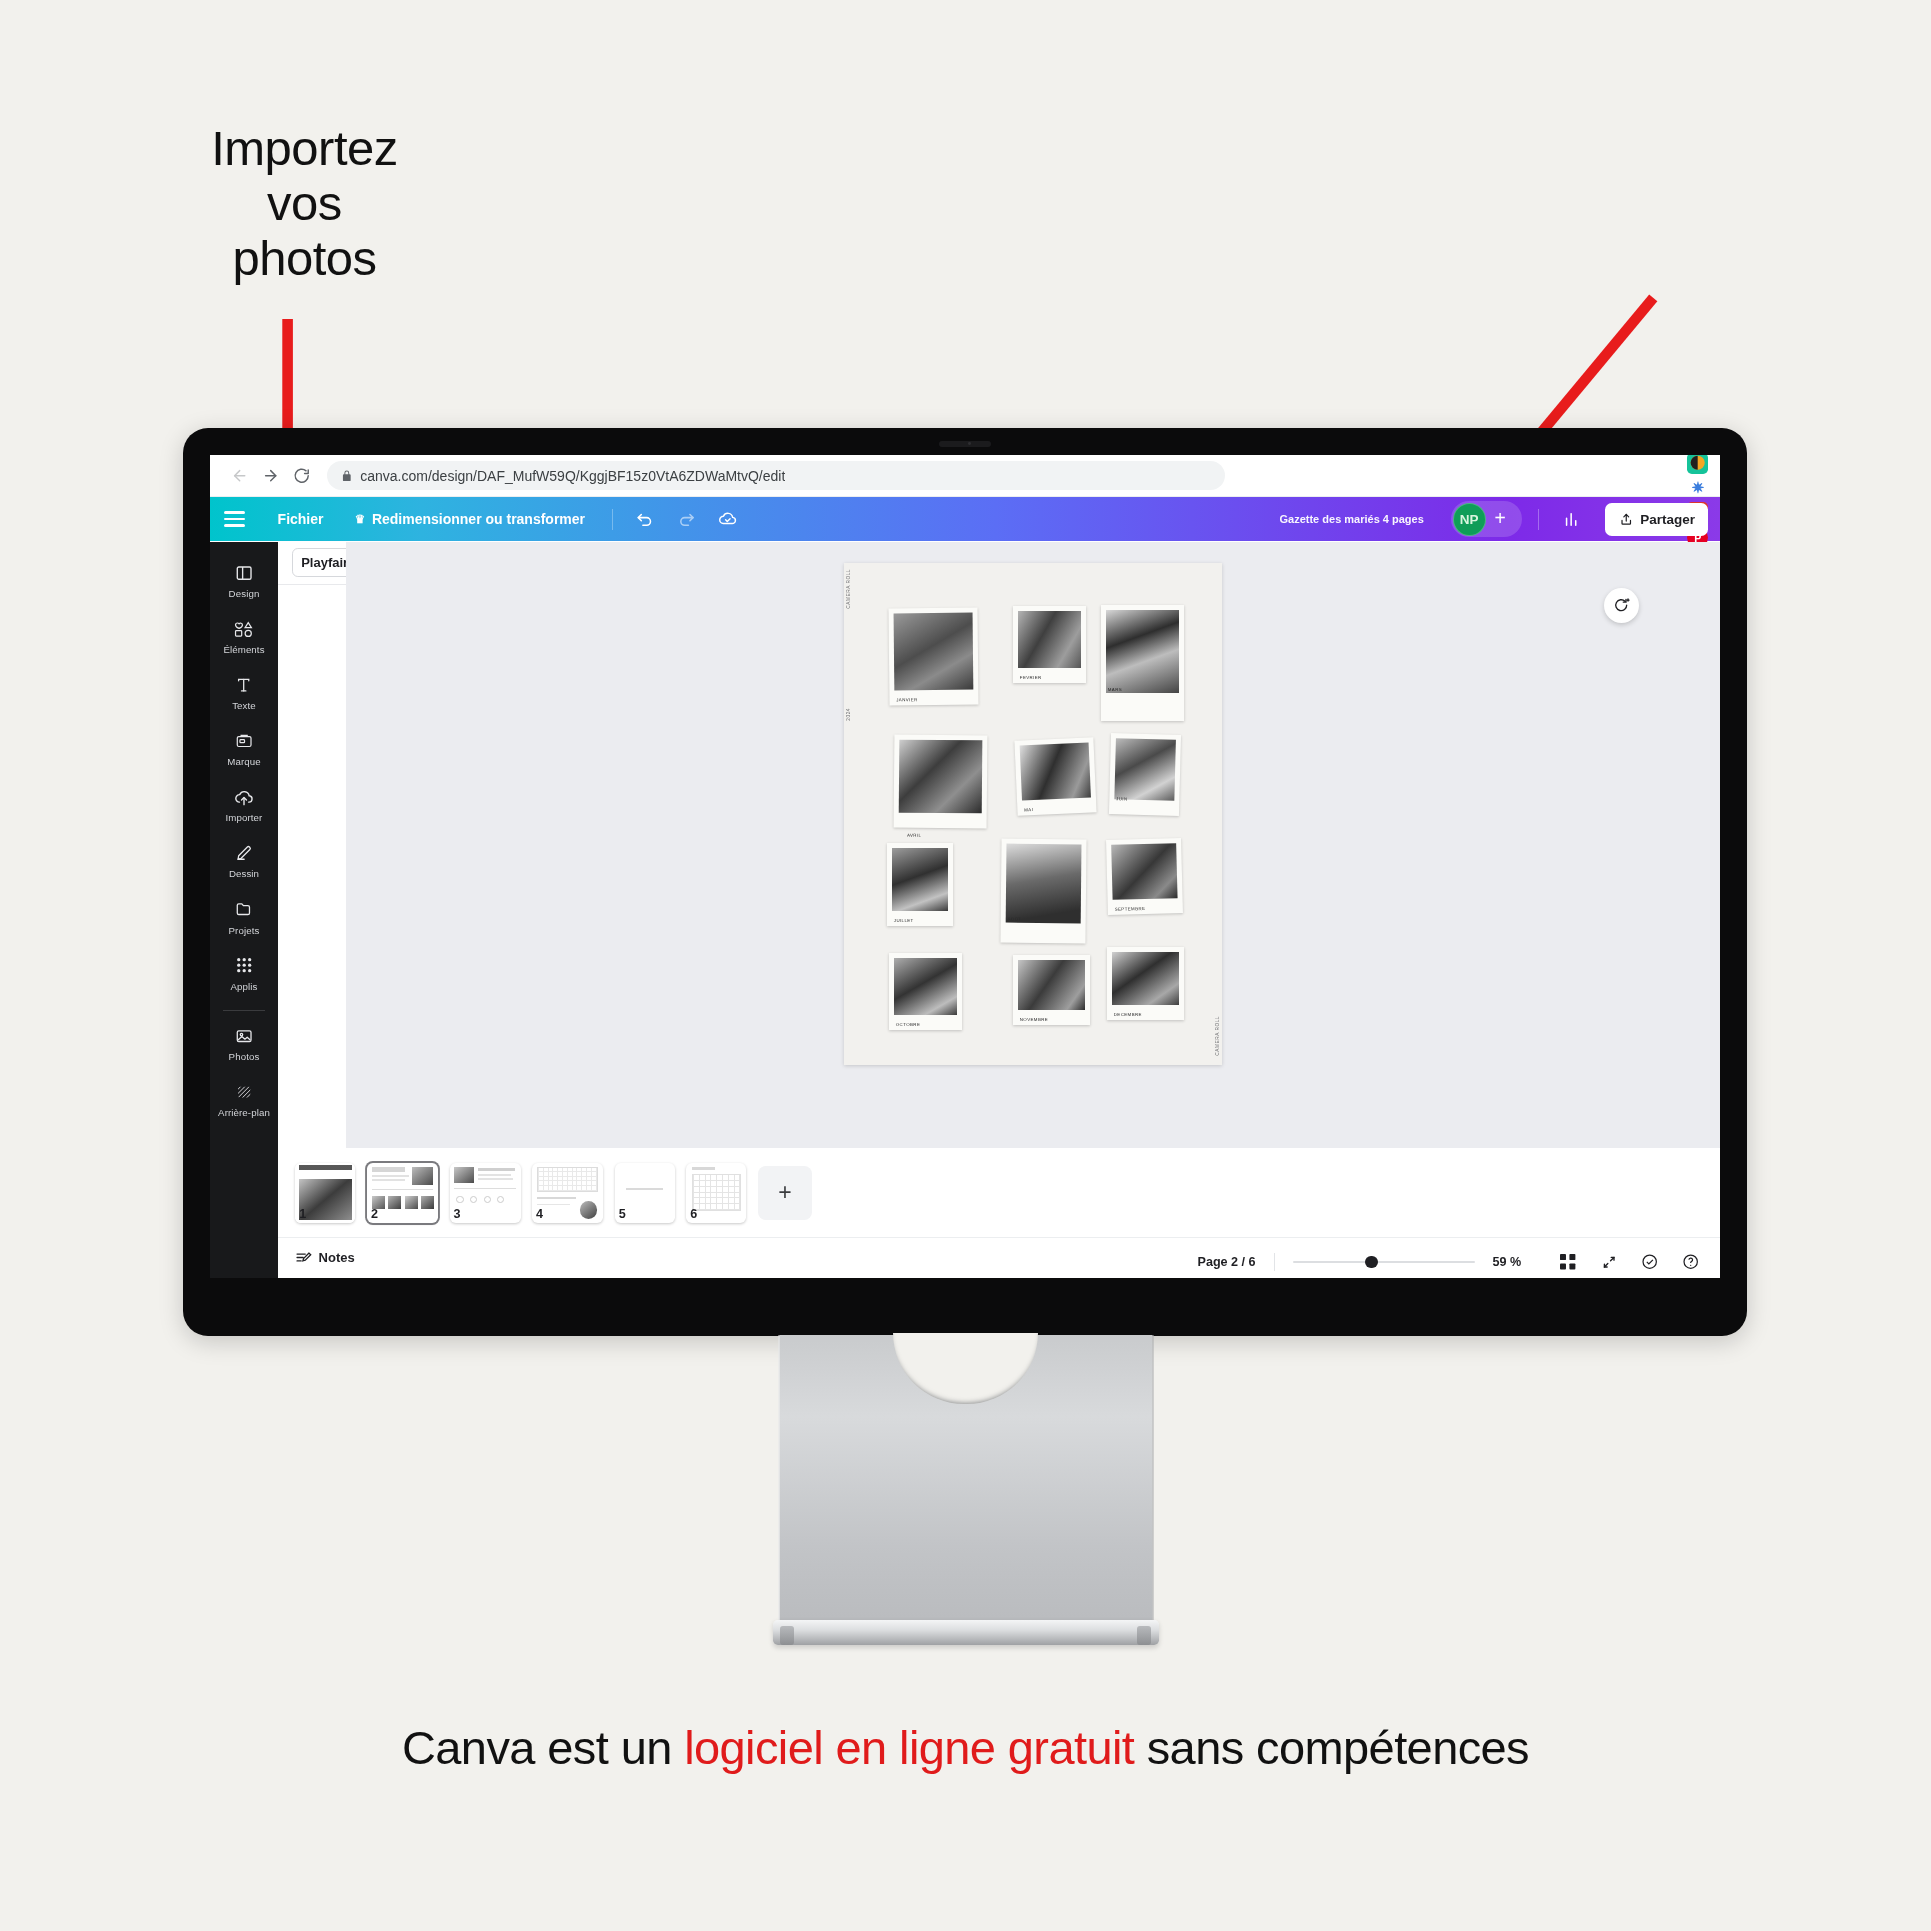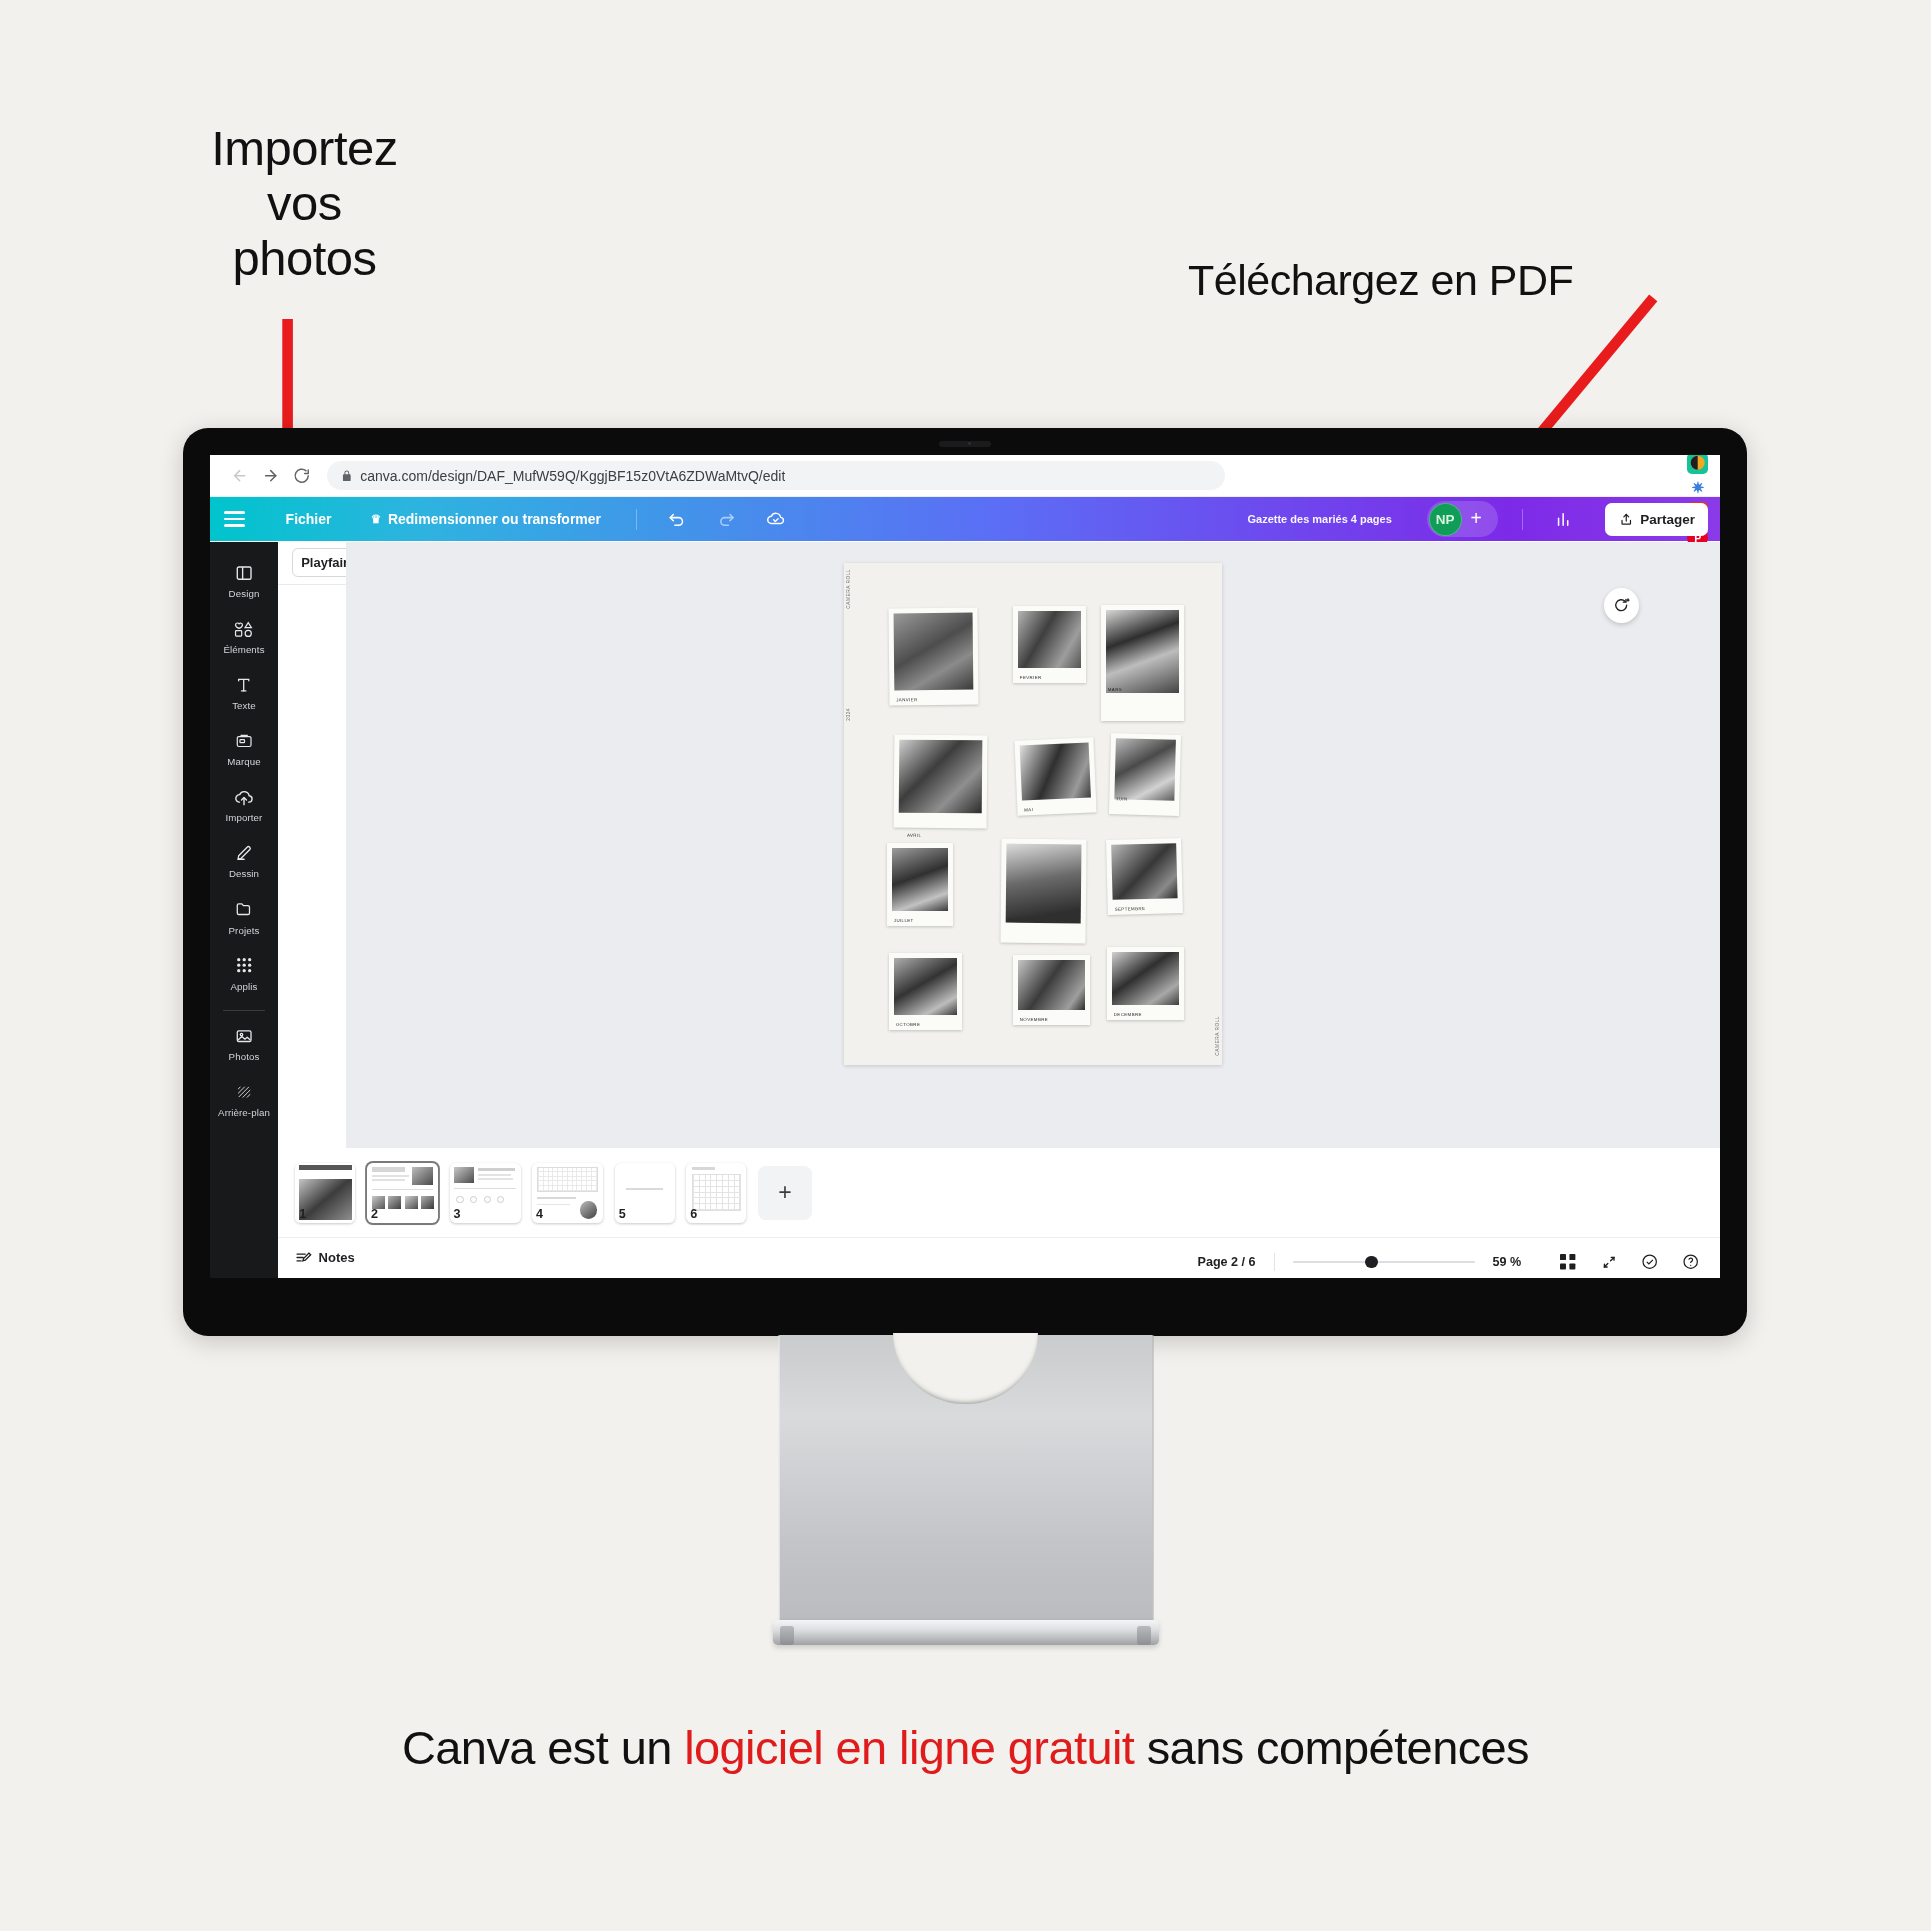--- a/index.html
+++ b/index.html
@@ -103,21 +103,21 @@
   #ext-icons { display: flex; align-items: center; gap: 3.9px; margin-left: auto; flex-direction: column; }
   .ext { width: 21px; height: 21px; border-radius: 4.8px; flex: none;
          display:flex; align-items:center; justify-content:center;
          font-size: 10.6px; color:#fff; font-weight:700;}
   .ext.plain { background: transparent; color:#5f6368;}
 
   
   #canva-top {
     height: 44px;
     background: linear-gradient(90deg,#00c4cc 0%, #2eb3e0 14%, #5b6ef5 52%, #7d2ae8 86%, #8b3ae8 100%);
-    display: flex; align-items: center; padding: 0 11.6px 0 13.5px; gap: 16px;
+    display: flex; align-items: center; padding: 0 11.6px 0 13.5px; gap: 8px;
     color: #fff;
   }
   .ct-btn { display:flex; align-items:center; gap:6.8px; height: 31px; padding: 0 11.6px;
             border-radius: 6.8px; font-size: 14px; font-weight: 700; color:#fff; white-space: nowrap;}
   #hamburger { width: 21px; height: 15.4px; display:flex; flex-direction:column; justify-content: space-between; margin-right: 13.5px;}
   #hamburger span { display:block; height:2.3px; background:#fff; border-radius:1.9px;}
   .ct-sep { width: 1px; height: 21px; background: rgba(255,255,255,.3); margin: 0 7.7px;}
   .ct-icobtn { width: 33px; height: 33px; border-radius: 7.7px; display:flex;align-items:center;justify-content:center;}
   #doc-title { font-size: 11px; font-weight: 700; color: #ffffff; opacity:.95; margin-left:auto; margin-right: 19px; white-space: nowrap;}
   #avatar-grp { display:flex; align-items:center; gap: 1.9px; background: rgba(255,255,255,.16); border-radius: 21px; padding: 1.9px 9.7px 1.9px 1.9px;}
@@ -219,23 +219,20 @@
     <div style="white-space:pre-line">Importez
 vos
 photos</div>
   </div>
 
   <svg class="arrow-svg" style="left:246px; top:319px;" width="116" height="579" viewBox="0 0 120 600">
     <line x1="43" y1="0" x2="43" y2="545" stroke="#e81c1c" stroke-width="11"></line>
     <polygon points="43,595 13,525 73,525" fill="#e81c1c"></polygon>
   </svg>
 
-  <div class="annot" id="annot-right">
-    <div>Téléchargez en PDF</div>
-  </div>
 
   <svg class="arrow-svg" style="left:1439px; top:290px;" width="222" height="261" viewBox="0 0 230 270">
     <line x1="222" y1="8" x2="58" y2="205" stroke="#e81c1c" stroke-width="11"></line>
     <polygon points="26,250 40,172 98,208" fill="#e81c1c"></polygon>
   </svg>
 
   <div id="monitor">
     <div id="webcam"></div>
     <div id="screen">
 

